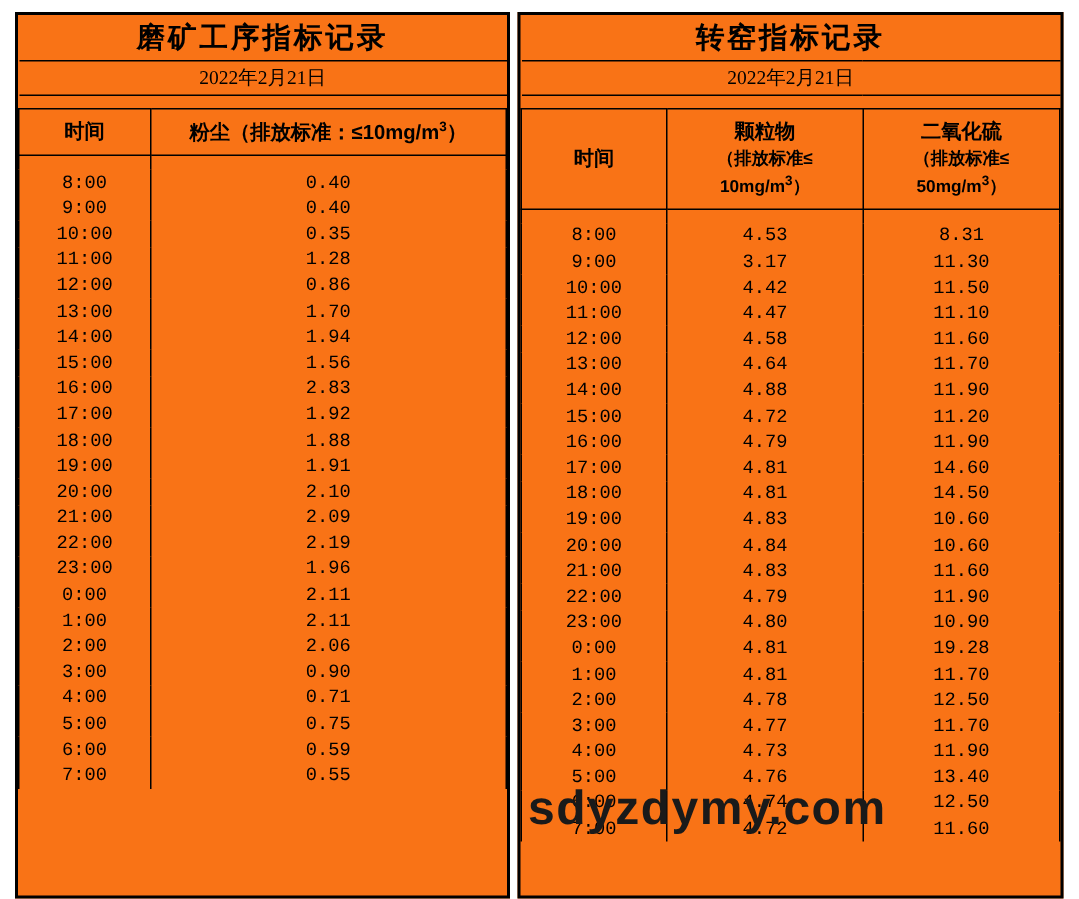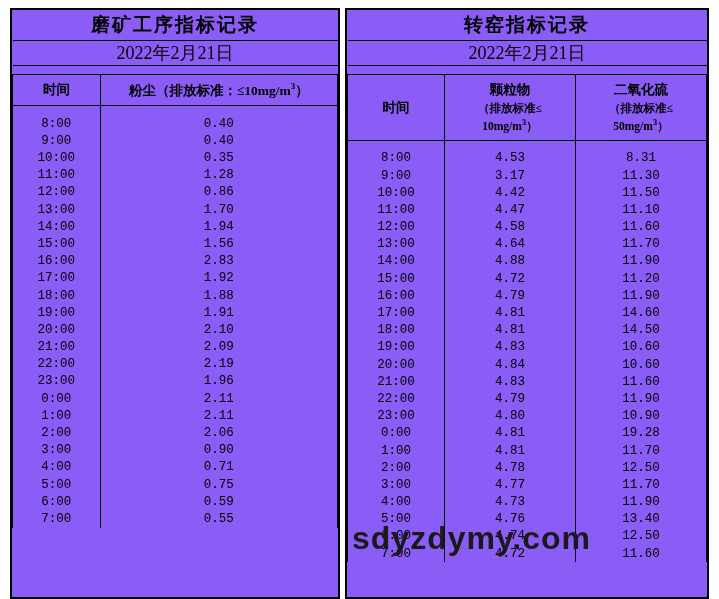--- a/index.html
+++ b/index.html
@@ -19,21 +19,21 @@
     height: 599px;
     position: relative;
     display: flex;
     justify-content: space-between;
     padding: 8px 10px 0 10px;
     box-sizing: border-box;
   }
   .panel {
     border: 2px solid #000;
     box-sizing: border-box;
-    background: #8b5cf6;
+    background: #f97316;
   }
   .panel-left { width: 330px; }
   .panel-right { width: 364px; }
 
   table {
     border-collapse: collapse;
     width: 100%;
     table-layout: fixed;
   }
   td, th {
@@ -48,34 +48,34 @@
     font-size: 19px;
     font-weight: bold;
     letter-spacing: 2px;
     height: 30px;
     border-top: none;
     border-left: none;
     border-right: none;
   }
   .date-cell {
     font-family: "Liberation Serif", serif;
-    font-size: 18px;
+    font-size: 13px;
     height: 22px;
     border-left: none;
     border-right: none;
   }
   .spacer-row td {
     height: 8px;
     border-left: none;
     border-right: none;
     border-top: none;
     border-bottom: none;
   }
   .hdr td {
-    font-family: Liberation Serif, serif;
+    font-family: Liberation Sans, sans-serif;
     font-size: 13.5px;
     font-weight: bold;
     line-height: 1.45;
     padding: 5px 2px;
   }
   .hdr .sub {
     font-size: 11.5px;
     font-weight: bold;
   }
   sup { font-size: 9px; }

